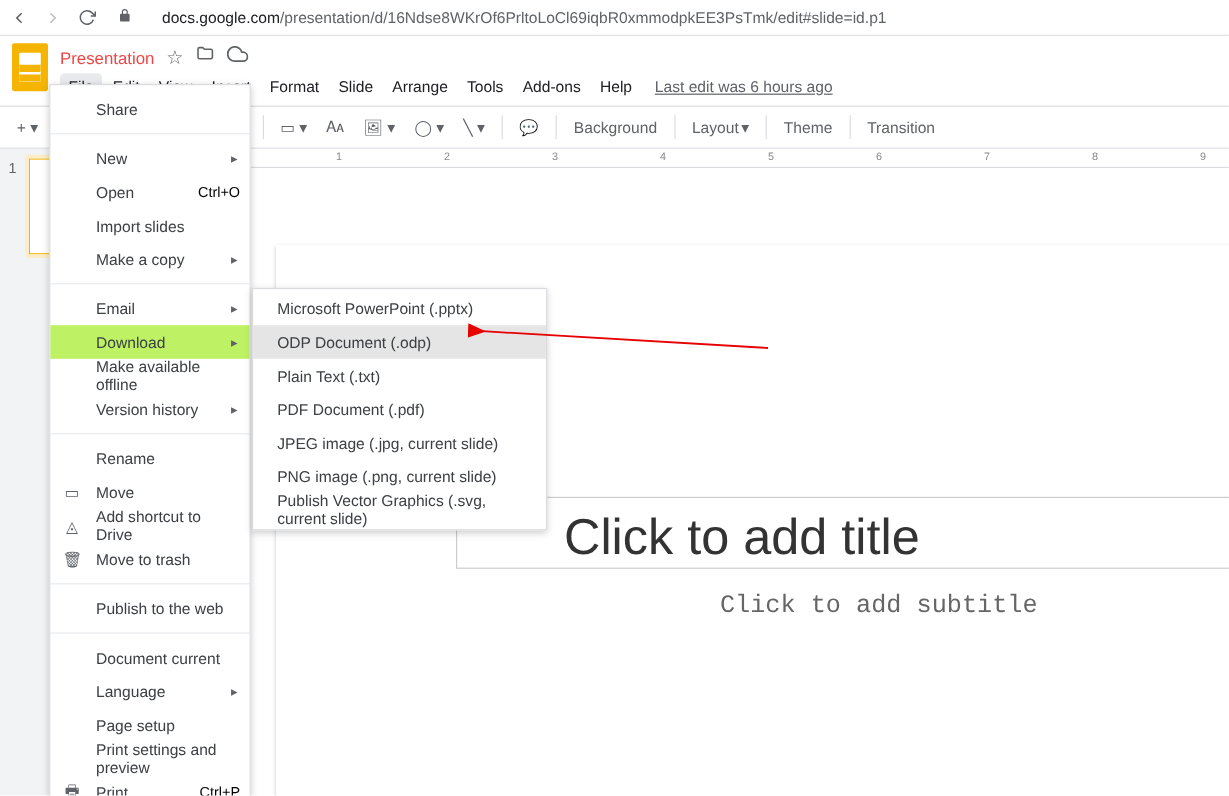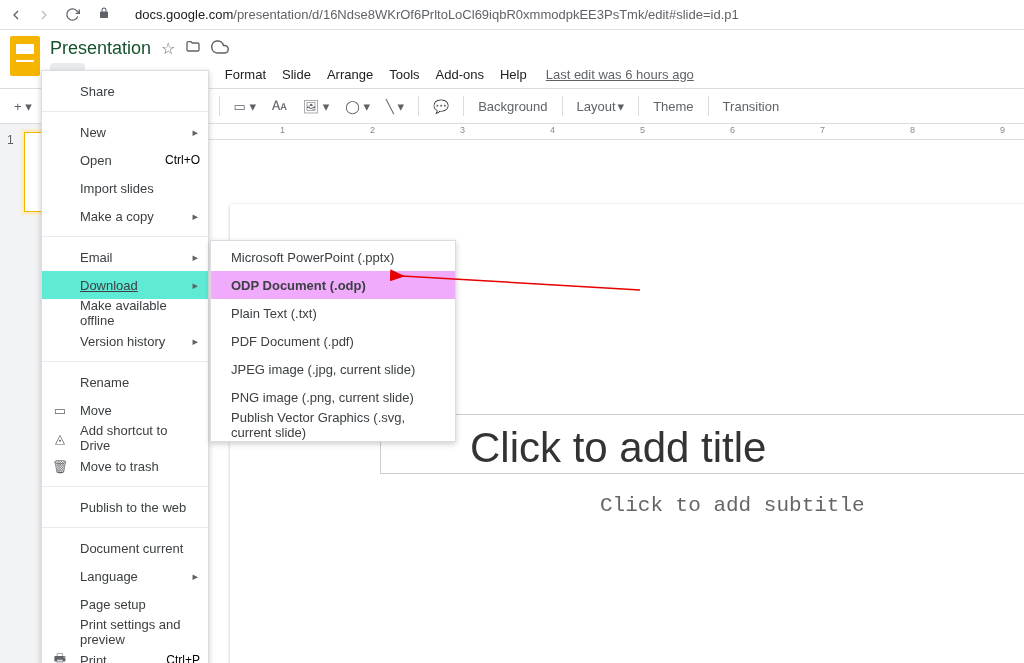--- a/index.html
+++ b/index.html
@@ -7,21 +7,21 @@
 .browser-bar { height: 30px; display: flex; align-items: center; padding: 0 8px; gap: 12px; border-bottom: 1px solid #e0e0e0; }
 .nav-icon { width: 16px; height: 16px; color: #5f6368; display:flex; align-items:center; justify-content:center;}
 .url-bar { flex: 1; display: flex; align-items: center; gap: 25px; padding: 0 6px; color: #5f6368; font-size: 13px; }
 .url-text { color: #202124; }
 .url-path { color: #5f6368; }
 .doc-header { display: flex; align-items: flex-start; padding: 6px 10px 0 10px; height: 58px; }
 .logo { width: 30px; height: 40px; background: #f4b400; border-radius: 2px; margin-right: 10px; position: relative; }
 .logo:after { content: ""; position: absolute; left: 6px; top: 8px; width: 18px; height: 24px; background: #fff; border-radius: 1px; box-shadow: inset 0 -6px 0 #f4b400, inset 0 -8px 0 #fff, inset 0 -14px 0 #f4b400; }
 .title-area { display: flex; flex-direction: column; }
 .title-row { display: flex; align-items: center; gap: 10px; }
-.doc-title { font-size: 18px; color: #14532d; padding: 2px 0;}
+.doc-title { font-size: 14px; color: #ef4444; padding: 2px 0;}
 .title-icon { color: #5f6368; }
 .menu-bar { display: flex; gap: 2px; margin-top: 2px; font-size: 13px; color: #202124; align-items: center; }
 .menu-item { padding: 4px 7px; border-radius: 4px; cursor: pointer; }
 .menu-item.active { background: #e8eaed; }
 .last-edit { color: #5f6368; text-decoration: underline; margin-left: 10px; }
 .toolbar { height: 36px; border-top: 1px solid #dadce0; border-bottom: 1px solid #dadce0; display: flex; align-items: center; padding: 0 8px; gap: 4px; font-size: 13px; color: #5f6368; }
 .tb-btn { padding: 4px 6px; border-radius: 3px; display: flex; align-items: center; gap: 2px; }
 .tb-sep { width: 1px; height: 20px; background: #dadce0; margin: 0 4px; }
 .main { display: flex; height: calc(100% - 124px); }
 .sidebar { width: 170px; background: #f1f3f4; border-right: 1px solid #dadce0; padding: 8px 0 0 6px; }
@@ -29,28 +29,28 @@
 .thumb-num { position: absolute; left: -18px; top: 0px; font-size: 12px; color: #5f6368; }
 .canvas-area { flex: 1; position: relative; background: #fff; }
 .ruler-h { height: 16px; border-bottom: 1px solid #dadce0; position: relative; font-size: 9px; color: #888;}
 .ruler-h span { position: absolute; top: 1px; }
 .slide { position: absolute; left: 60px; top: 80px; width: 920px; height: 540px; background: #fff; box-shadow: 0 1px 3px rgba(60,64,67,0.3); }
 .slide-title { position: absolute; left: 240px; top: 220px; font-size: 42px; color: #333; font-family: Arial; }
 .slide-subtitle { position: absolute; left: 370px; top: 290px; font-size: 21px; color: #666; font-family: Liberation Mono, monospace; }
 .slide-title-box{position:absolute;left:150px;top:210px;width:720px;height:60px;border:1px solid #ccc;}
 .dropdown { position: absolute; top: 70px; left: 41px; width: 168px; background: #fff; border: 1px solid #dadce0; box-shadow: 0 2px 6px rgba(0,0,0,0.2); font-size: 13px; color: #3c4043; padding: 6px 0; z-index: 100; }
 .dd-item { padding: 6px 8px 6px 38px; display: flex; justify-content: space-between; align-items: center; position: relative; cursor: pointer; height: 28px; }
-.dd-item:hover, .dd-item.hover { background: #5eead4; text-decoration: underline; }
+.dd-item:hover, .dd-item.hover { background: #bef264; }
 .dd-item .shortcut { color: #000000; font-size: 12px; margin-left: 44px; }
 .dd-item .chevron { position: absolute; right: 10px; color: #5f6368; font-size: 11px; }
 .dd-item .lefticon { position: absolute; left: 10px; width: 16px; text-align: center; color: #5f6368; }
 .dd-sep { height: 1px; background: #e8eaed; margin: 6px 0; }
 .submenu { position: absolute; top: 240px; left: 210px; width: 246px; background: #fff; border: 1px solid #dadce0; box-shadow: 0 2px 6px rgba(0,0,0,0.2); font-size: 13px; color: #3c4043; padding: 2px 0; z-index: 101; }
 .sub-item { padding: 6px 16px 6px 20px; cursor: pointer; height: 28px; display: flex; align-items: center; }
-.sub-item.hover { background: #f0abfc; font-weight: bold; }
+.sub-item.hover { background: #e5e5e5; }
 .arrow-annot { position: absolute; top: 264px; left: 390px; z-index: 200; pointer-events:none;}
 .ruler-v { position:absolute; left:0; top:16px; width:16px; height:640px; border-right:1px solid #dadce0;}
 </style>
 </head>
 <body>
 
 <div class="browser-bar">
   <div class="nav-icon">
     <svg width="16" height="16" viewBox="0 0 24 24" fill="none" stroke="currentColor" stroke-width="2">
         <polyline points="15 18 9 12 15 6"></polyline>

